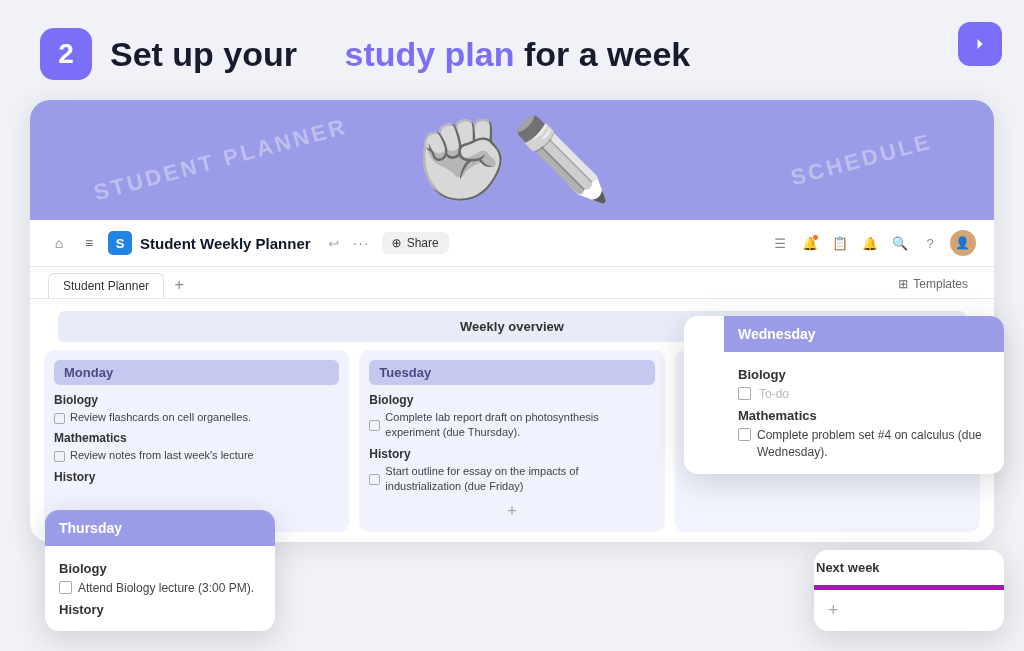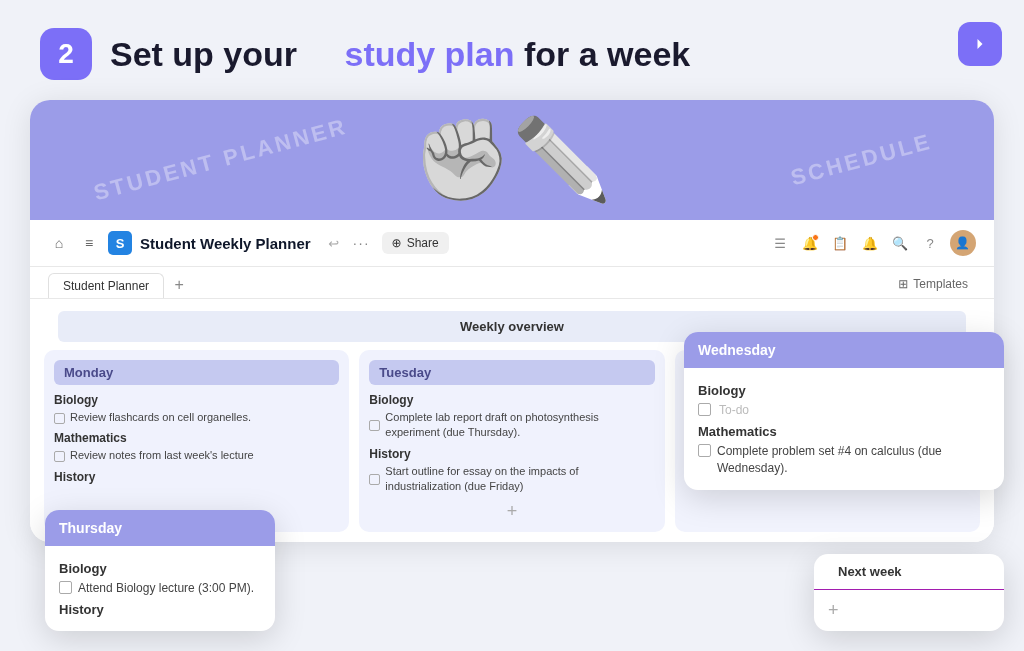--- a/index.html
+++ b/index.html
@@ -367,43 +367,44 @@
     }
     .to-do-label {
       color: #bbb;
       font-size: 12px;
       margin-left: 2px;
     }
 
     
     .wednesday-card {
       width: 320px;
-      top: 332px;
+      top: 316px;
       right: 20px;
+      padding-left: 40px;
     }
 
     
     .thursday-card {
       width: 230px;
       bottom: 20px;
       left: 45px;
     }
 
     
     .next-week-card {
       width: 190px;
       bottom: 20px;
       right: 20px;
     }
     .next-week-header {
-      padding: 10px 24px;
+      padding: 10px 2px;
       font-size: 13px;
       font-weight: 600;
       color: #333;
-      border-bottom: 1px solid #a21caf;
+      border-bottom: 5px solid #a21caf;
     }
     .next-week-body {
       padding: 10px 14px;
     }
     .next-week-add {
       color: #aaa;
       font-size: 18px;
       cursor: pointer;
     }
   </style>

